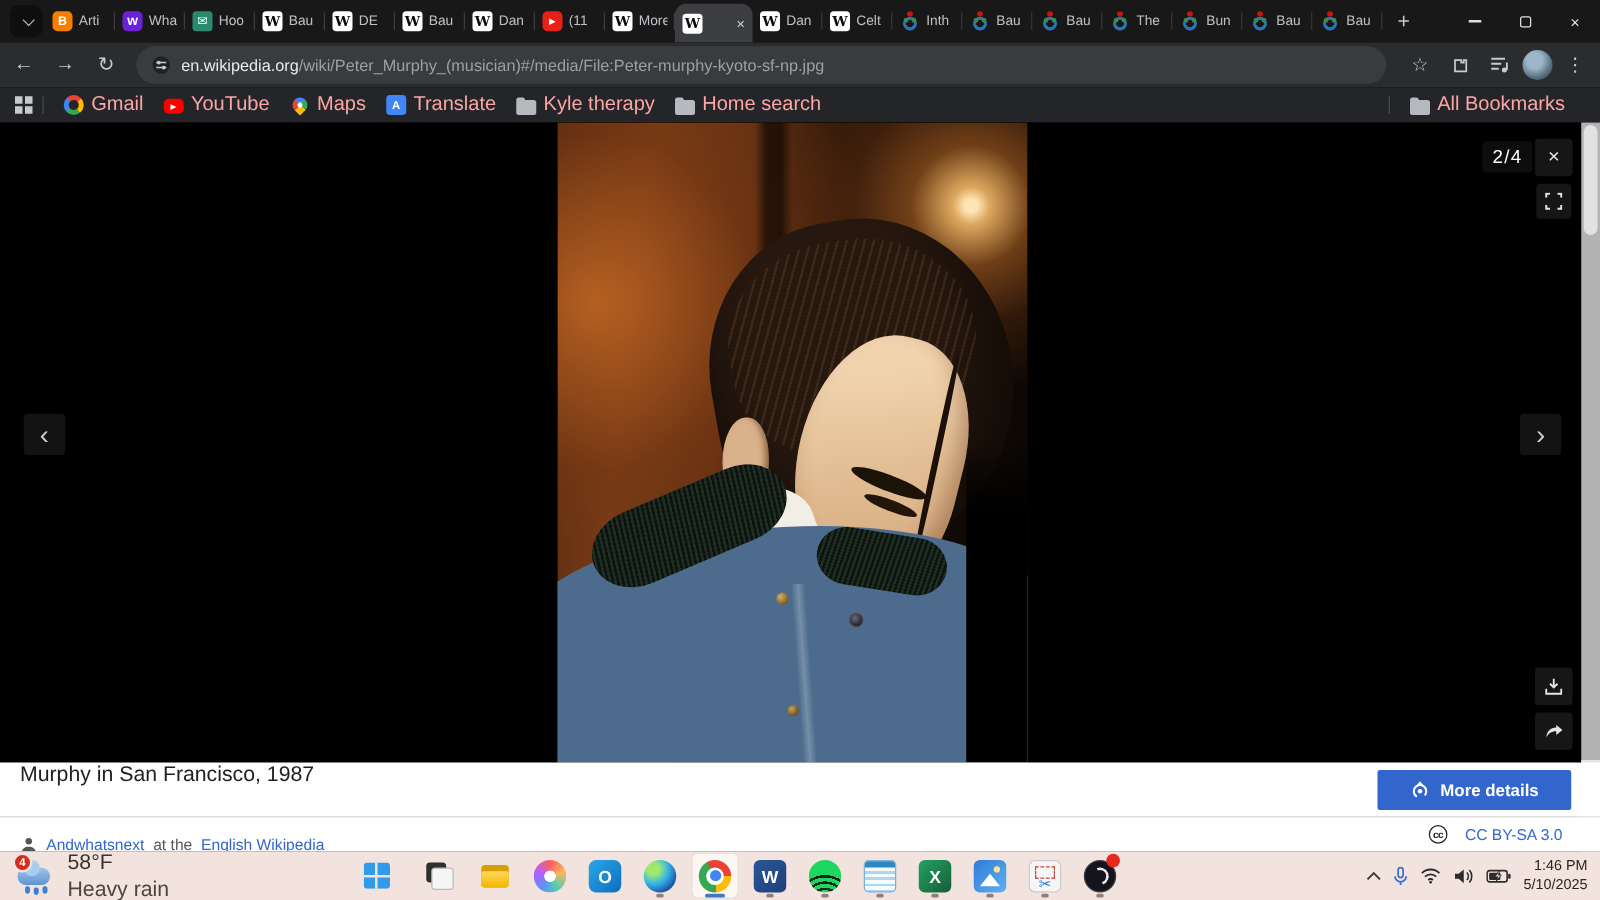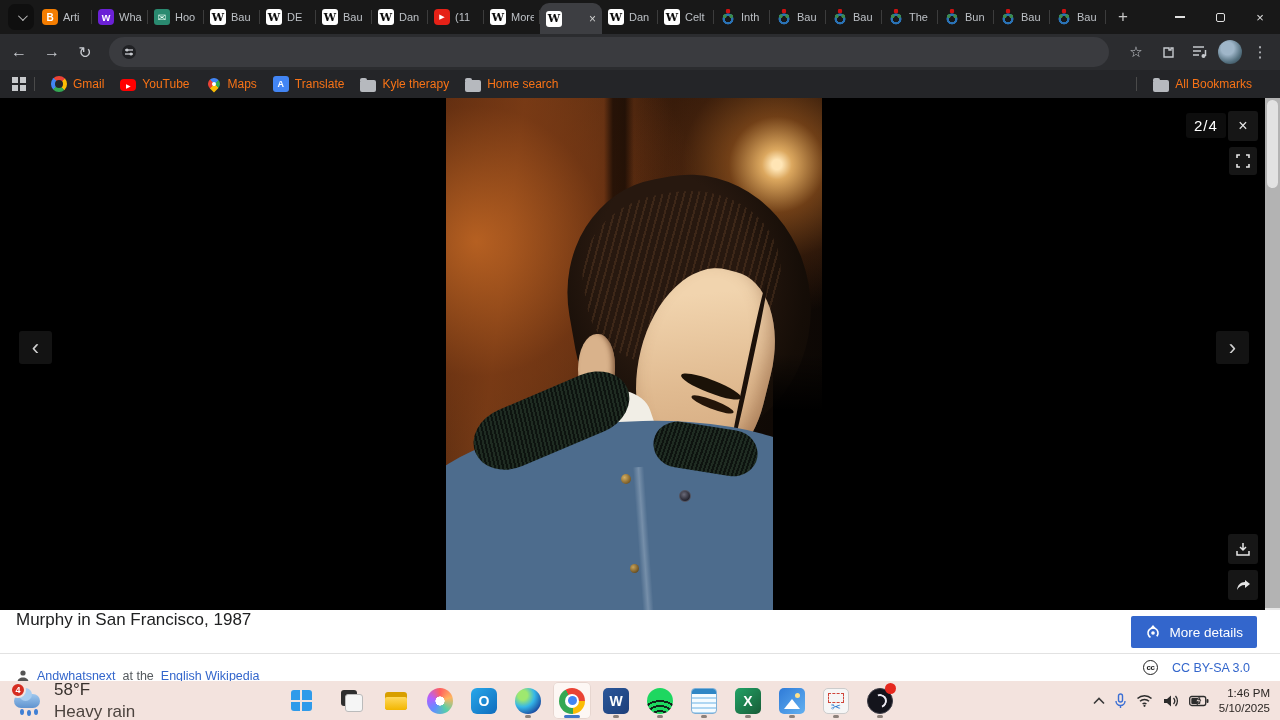--- a/index.html
+++ b/index.html
@@ -60,21 +60,21 @@
   .omni-url { font-size:13px; color:#9aa0a6; white-space:nowrap; overflow:hidden; }
   .omni-url b { color:#e8eaed; font-weight:normal; }
   .tool-right { display:flex; align-items:center; margin-left:auto; margin-right:6px; gap:4px; }
   .tr-ic { width:28px; height:28px; display:flex; align-items:center; justify-content:center;
     color:#c7cacf; font-size:15px; flex:none; }
   .avatar { width:24px; height:24px; border-radius:50%;
     background:radial-gradient(circle at 40% 35%, #9fb6c9 0 30%, #54707f 65%, #24343d); }
 
   
   .bookbar { position:absolute; left:0; top:70px; width:1280px; height:28px;
-    background:#242528; display:flex; align-items:center; color:#f97316; font-size:12px; }
+    background:#242528; display:flex; align-items:center; color:#fca5a5; font-size:16px; }
   .bb-divider { width:1px; height:14px; background:#4a4a4a; margin:0 8px; flex:none; }
   .bm-item { display:flex; align-items:center; gap:6px; padding:0 8px; height:22px;
     border-radius:11px; flex:none; }
   .bm-ic { width:16px; height:16px; flex:none; position:relative; }
   .bm-gmail { border-radius:50%;
     background:conic-gradient(from -40deg, #ea4335 0 25%, #fbbc05 0 50%, #34a853 0 75%, #4285f4 0); }
   .bm-gmail::after { content:""; position:absolute; inset:4px; background:#242528; border-radius:50%; }
   .bm-youtube { background:#f00; border-radius:4px; height:12px; margin-top:2px; }
   .bm-youtube::after { content:"▶"; position:absolute; inset:0; color:#fff; font-size:6px;
     display:flex; align-items:center; justify-content:center; }
@@ -179,22 +179,22 @@
   .sb-tri-up { width:0; height:0; border-left:4px solid transparent;
     border-right:4px solid transparent; border-bottom:5px solid #555; }
   .sb-tri-down { width:0; height:0; border-left:4px solid transparent;
     border-right:4px solid transparent; border-top:5px solid #555; }
 
   
   .caption { position:absolute; left:0; top:610px; width:1280px; height:43px;
     background:#fff; display:flex; }
   .caption-text { margin-left:16px; font-size:17px; color:#202122; }
   .details-btn { position:absolute; right:23px; top:6px; height:32px; background:#36c;
-    border:none; border-radius:2px; color:#fff; font-size:13.5px; font-weight:normal;
-    display:flex; align-items:center; gap:8px; padding:0 14px; }
+    border:none; border-radius:2px; color:#fff; font-size:13.5px; font-weight:bold;
+    display:flex; align-items:center; gap:8px; padding:0 26px; }
   .attrib { position:absolute; left:0; top:653px; width:1280px; height:28px;
     background:#fff; border-top:1px solid #e2e2e2; display:flex; align-items:center;
     font-size:12.5px; }
   .attrib-left { margin-left:16px; display:flex; align-items:center; gap:7px;margin-top:17px; }
   .link-blue { color:#36c; }
   .attrib-mid { color:#54595d; }
   .attrib-right { margin-left:auto; margin-right:30px; display:flex; align-items:center; gap:14px; }
   .cc-circle { width:15px; height:15px; border:1.4px solid #222; border-radius:50%;
     color:#222; font-size:8px; font-weight:bold; display:flex; align-items:center;
     justify-content:center; letter-spacing:-0.5px; }
@@ -396,20 +396,21 @@
     <div class="nav-ic">→</div>
     <div class="nav-ic">↻</div>
     <div class="omnibox">
       <svg width="16" height="16" viewBox="0 0 16 16">
         <circle cx="8" cy="8" r="7" fill="#202124"></circle>
         <line x1="4" y1="6" x2="12" y2="6" stroke="#c7cacf" stroke-width="1.3"></line>
         <circle cx="6" cy="6" r="1.5" fill="#c7cacf"></circle>
         <line x1="4" y1="10" x2="12" y2="10" stroke="#c7cacf" stroke-width="1.3"></line>
         <circle cx="10" cy="10" r="1.5" fill="#c7cacf"></circle>
       </svg>
+      <div class="omni-url"><b id="url-host">en.wikipedia.org</b><span id="url-path">/wiki/Peter_Murphy_(musician)#/media/File:Peter-murphy-kyoto-sf-np.jpg</span></div>
     </div>
     <div class="tool-right">
       <div class="tr-ic">☆</div>
       <div class="tr-ic">
         <svg width="15" height="15" viewBox="0 0 15 15">
           <path d="M3 3h5v2h2v-2h2v9h-9z" fill="none" stroke="#c7cacf" stroke-width="1.4"></path>
         </svg>
       </div>
       <div class="tr-ic">
         <svg width="16" height="14" viewBox="0 0 16 14">

